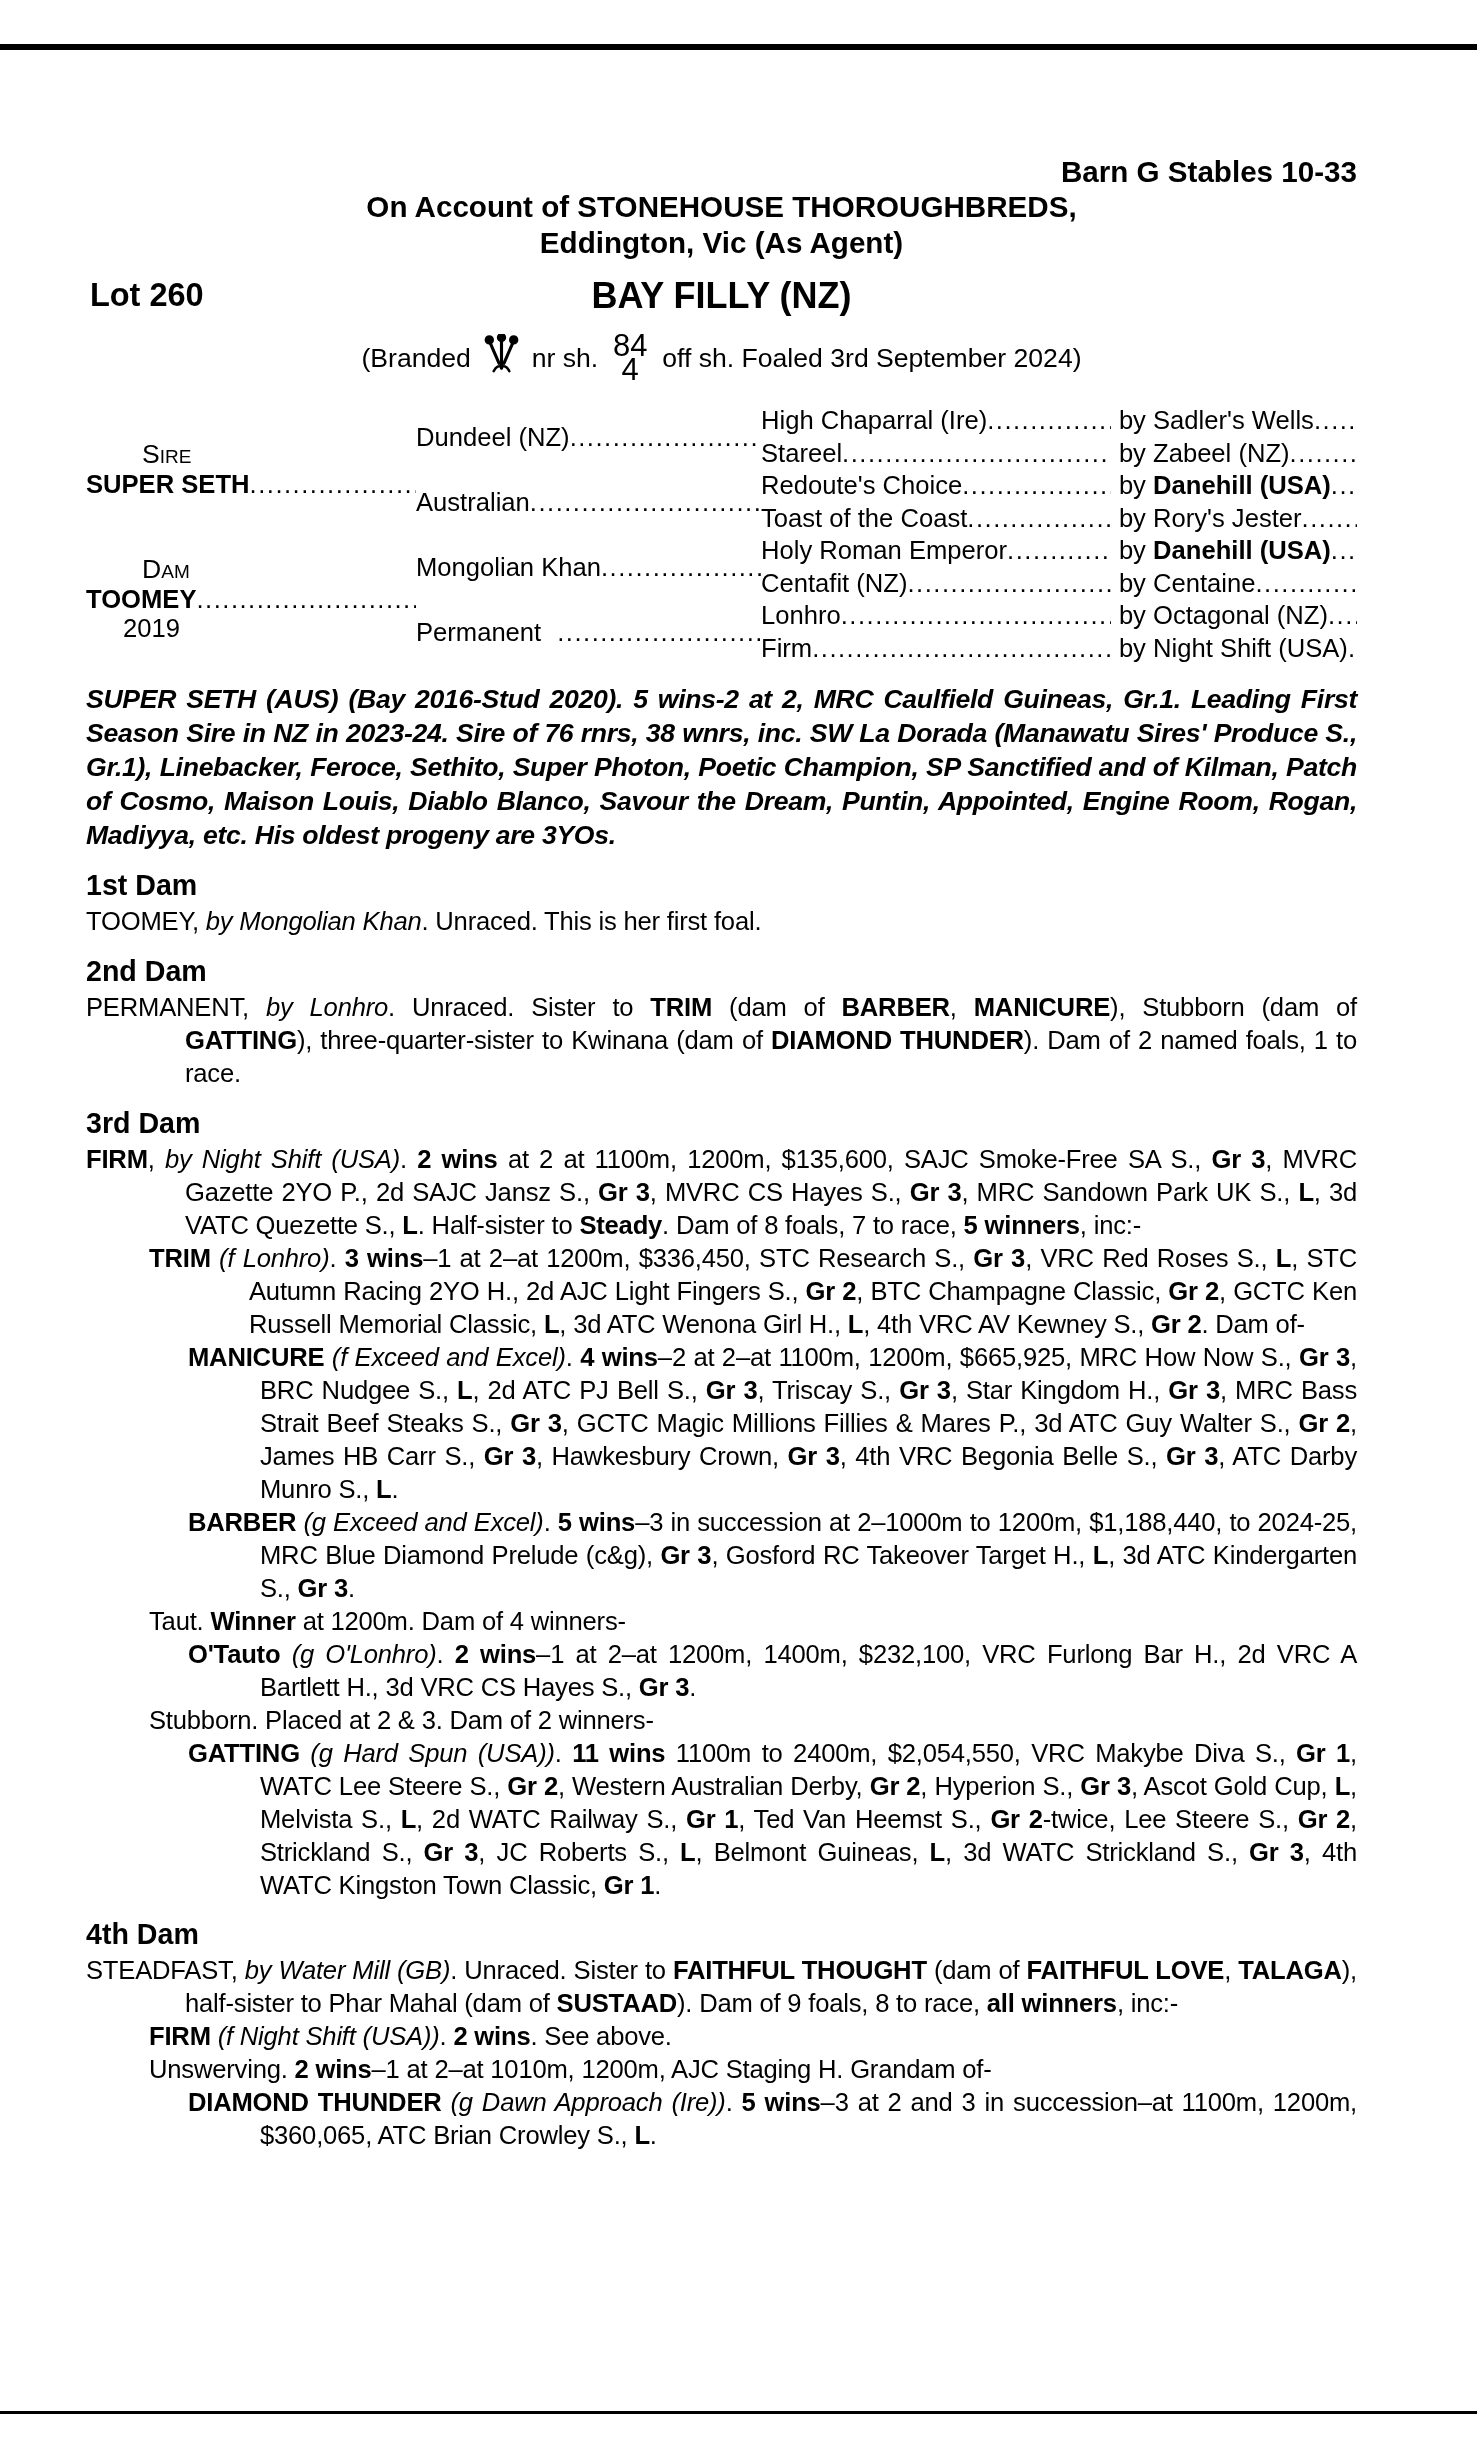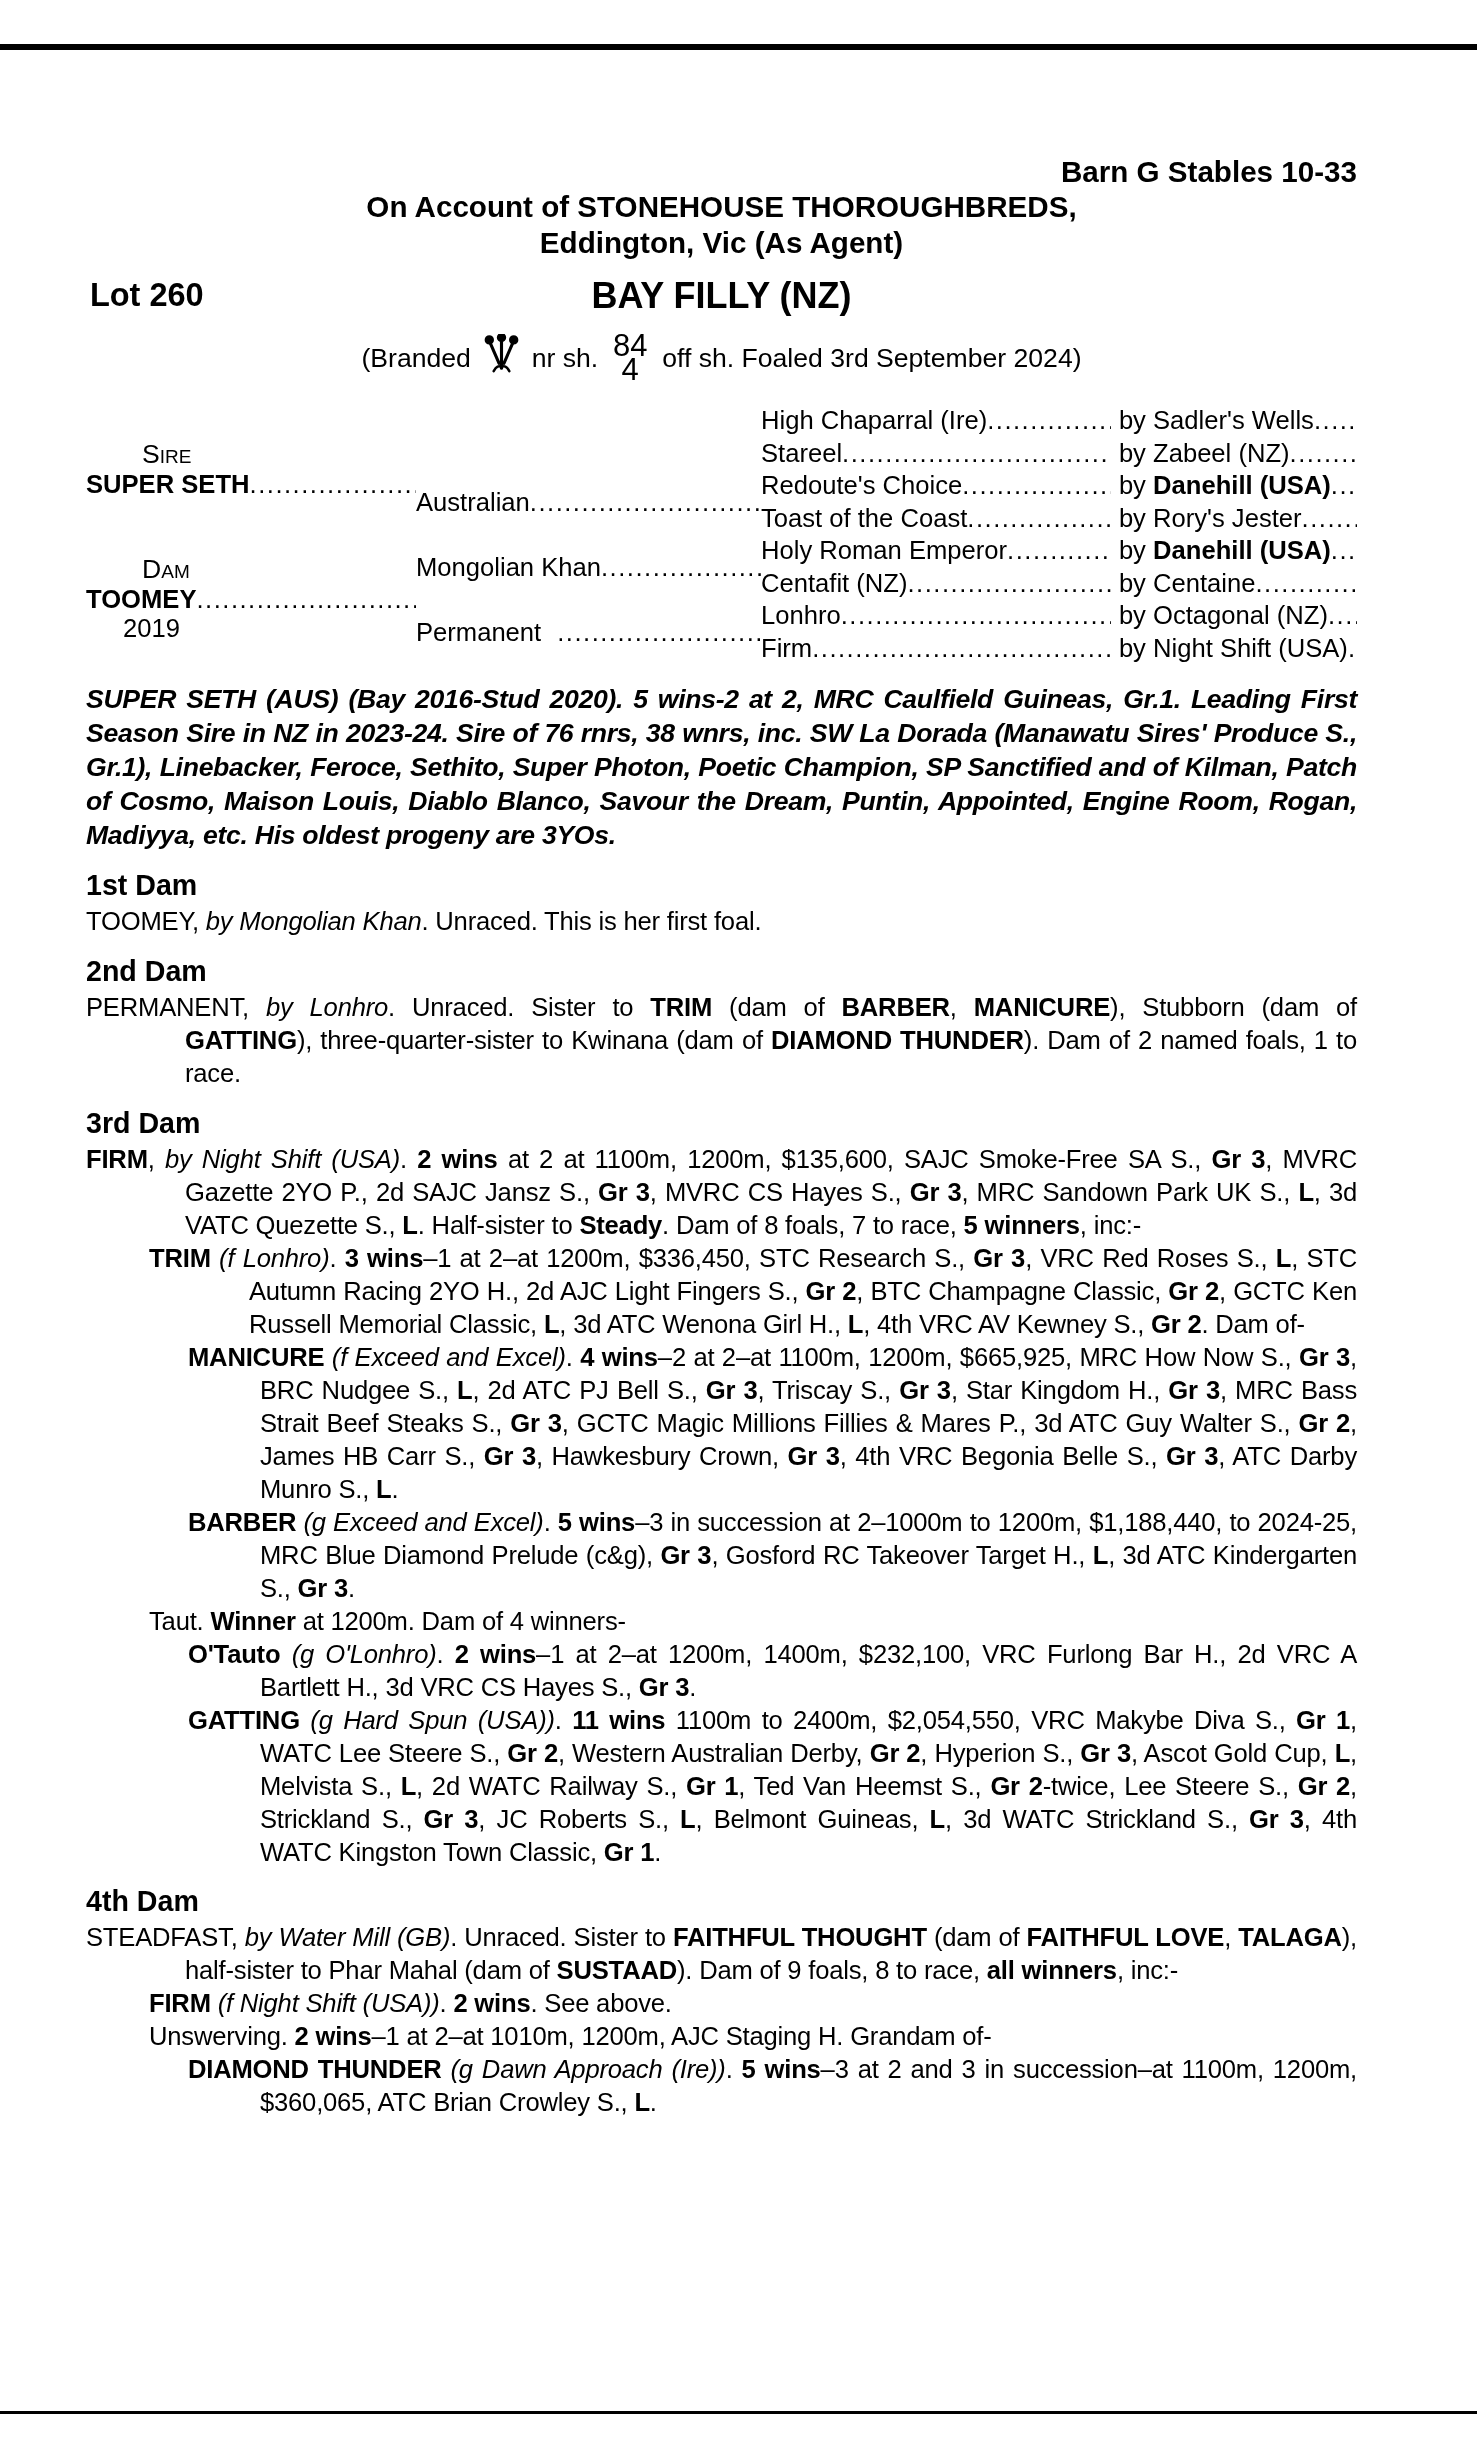--- a/index.html
+++ b/index.html
@@ -103,20 +103,24 @@
     </div>
     <div class="ped-cell ped-col1 c1b">
       <div class="ped-label">Dam</div>
       <div class="ped-name-row">
         <span class="ped-name">TOOMEY</span>
         <span class="leader"></span>
       </div>
       <div class="ped-year">2019</div>
     </div>
 
+    <div class="ped-cell c2-1">
+        <span>Dundeel (NZ)</span>
+        <span class="leader"></span>
+      </div>
     <div class="ped-cell c2-2">
         <span>Australian</span>
         <span class="leader"></span>
       </div>
     <div class="ped-cell c2-3">
         <span>Mongolian Khan</span>
         <span class="leader"></span>
       </div>
     <div class="ped-cell c2-4">
         <span>Permanent</span>
@@ -197,20 +201,21 @@
   <div class="section-heading">2nd Dam</div>
   <p class="para p-l0"><span>PERMANENT, </span><span class="si">by Lonhro</span><span>. Unraced. Sister to </span><span class="sb">TRIM</span><span> (dam of </span><span class="sb">BARBER</span><span>, </span><span class="sb">MANICURE</span><span>), Stubborn (dam of </span><span class="sb">GATTING</span><span>), three-quarter-sister to Kwinana (dam of </span><span class="sb">DIAMOND THUNDER</span><span>). Dam of 2 named foals, 1 to race.</span></p>
 
   <div class="section-heading">3rd Dam</div>
   <p class="para p-l0"><span class="sb">FIRM</span><span>, </span><span class="si">by Night Shift (USA)</span><span>. </span><span class="sb">2 wins</span><span> at 2 at 1100m, 1200m, $135,600, SAJC Smoke-Free SA S., </span><span class="sb">Gr 3</span><span>, MVRC Gazette 2YO P., 2d SAJC Jansz S., </span><span class="sb">Gr 3</span><span>, MVRC CS Hayes S., </span><span class="sb">Gr 3</span><span>, MRC Sandown Park UK S., </span><span class="sb">L</span><span>, 3d VATC Quezette S., </span><span class="sb">L</span><span>. Half-sister to </span><span class="sb">Steady</span><span>. Dam of 8 foals, 7 to race, </span><span class="sb">5 winners</span><span>, inc:-</span></p>
   <p class="para p-l1"><span class="sb">TRIM</span><span> </span><span class="si">(f Lonhro)</span><span>. </span><span class="sb">3 wins</span><span>–1 at 2–at 1200m, $336,450, STC Research S., </span><span class="sb">Gr 3</span><span>, VRC Red Roses S., </span><span class="sb">L</span><span>, STC Autumn Racing 2YO H., 2d AJC Light Fingers S., </span><span class="sb">Gr 2</span><span>, BTC Champagne Classic, </span><span class="sb">Gr 2</span><span>, GCTC Ken Russell Memorial Classic, </span><span class="sb">L</span><span>, 3d ATC Wenona Girl H., </span><span class="sb">L</span><span>, 4th VRC AV Kewney S., </span><span class="sb">Gr 2</span><span>. Dam of-</span></p>
   <p class="para p-l2"><span class="sb">MANICURE</span><span> </span><span class="si">(f Exceed and Excel)</span><span>. </span><span class="sb">4 wins</span><span>–2 at 2–at 1100m, 1200m, $665,925, MRC How Now S., </span><span class="sb">Gr 3</span><span>, BRC Nudgee S., </span><span class="sb">L</span><span>, 2d ATC PJ Bell S., </span><span class="sb">Gr 3</span><span>, Triscay S., </span><span class="sb">Gr 3</span><span>, Star Kingdom H., </span><span class="sb">Gr 3</span><span>, MRC Bass Strait Beef Steaks S., </span><span class="sb">Gr 3</span><span>, GCTC Magic Millions Fillies &amp; Mares P., 3d ATC Guy Walter S., </span><span class="sb">Gr 2</span><span>, James HB Carr S., </span><span class="sb">Gr 3</span><span>, Hawkesbury Crown, </span><span class="sb">Gr 3</span><span>, 4th VRC Begonia Belle S., </span><span class="sb">Gr 3</span><span>, ATC Darby Munro S., </span><span class="sb">L</span><span>.</span></p>
   <p class="para p-l2"><span class="sb">BARBER</span><span> </span><span class="si">(g Exceed and Excel)</span><span>. </span><span class="sb">5 wins</span><span>–3 in succession at 2–1000m to 1200m, $1,188,440, to 2024-25, MRC Blue Diamond Prelude (c&amp;g), </span><span class="sb">Gr 3</span><span>, Gosford RC Takeover Target H., </span><span class="sb">L</span><span>, 3d ATC Kindergarten S., </span><span class="sb">Gr 3</span><span>.</span></p>
   <p class="para p-l1"><span>Taut. </span><span class="sb">Winner</span><span> at 1200m. Dam of 4 winners-</span></p>
   <p class="para p-l2"><span class="sb">O'Tauto</span><span> </span><span class="si">(g O'Lonhro)</span><span>. </span><span class="sb">2 wins</span><span>–1 at 2–at 1200m, 1400m, $232,100, VRC Furlong Bar H., 2d VRC A Bartlett H., 3d VRC CS Hayes S., </span><span class="sb">Gr 3</span><span>.</span></p>
+  <p class="para p-l1"><span>Stubborn. Placed at 2 &amp; 3. Dam of 2 winners-</span></p>
   <p class="para p-l2"><span class="sb">GATTING</span><span> </span><span class="si">(g Hard Spun (USA))</span><span>. </span><span class="sb">11 wins</span><span> 1100m to 2400m, $2,054,550, VRC Makybe Diva S., </span><span class="sb">Gr 1</span><span>, WATC Lee Steere S., </span><span class="sb">Gr 2</span><span>, Western Australian Derby, </span><span class="sb">Gr 2</span><span>, Hyperion S., </span><span class="sb">Gr 3</span><span>, Ascot Gold Cup, </span><span class="sb">L</span><span>, Melvista S., </span><span class="sb">L</span><span>, 2d WATC Railway S., </span><span class="sb">Gr 1</span><span>, Ted Van Heemst S., </span><span class="sb">Gr 2</span><span>-twice, Lee Steere S., </span><span class="sb">Gr 2</span><span>, Strickland S., </span><span class="sb">Gr 3</span><span>, JC Roberts S., </span><span class="sb">L</span><span>, Belmont Guineas, </span><span class="sb">L</span><span>, 3d WATC Strickland S., </span><span class="sb">Gr 3</span><span>, 4th WATC Kingston Town Classic, </span><span class="sb">Gr 1</span><span>.</span></p>
 
   <div class="section-heading">4th Dam</div>
   <p class="para p-l0"><span>STEADFAST, </span><span class="si">by Water Mill (GB)</span><span>. Unraced. Sister to </span><span class="sb">FAITHFUL THOUGHT</span><span> (dam of </span><span class="sb">FAITHFUL LOVE</span><span>, </span><span class="sb">TALAGA</span><span>), half-sister to Phar Mahal (dam of </span><span class="sb">SUSTAAD</span><span>). Dam of 9 foals, 8 to race, </span><span class="sb">all winners</span><span>, inc:-</span></p>
   <p class="para p-l1"><span class="sb">FIRM</span><span> </span><span class="si">(f Night Shift (USA))</span><span>. </span><span class="sb">2 wins</span><span>. See above.</span></p>
   <p class="para p-l1"><span>Unswerving. </span><span class="sb">2 wins</span><span>–1 at 2–at 1010m, 1200m, AJC Staging H. Grandam of-</span></p>
   <p class="para p-l2"><span class="sb">DIAMOND THUNDER</span><span> </span><span class="si">(g Dawn Approach (Ire))</span><span>. </span><span class="sb">5 wins</span><span>–3 at 2 and 3 in succession–at 1100m, 1200m, $360,065, ATC Brian Crowley S., </span><span class="sb">L</span><span>.</span></p>
 
 </div>
 

